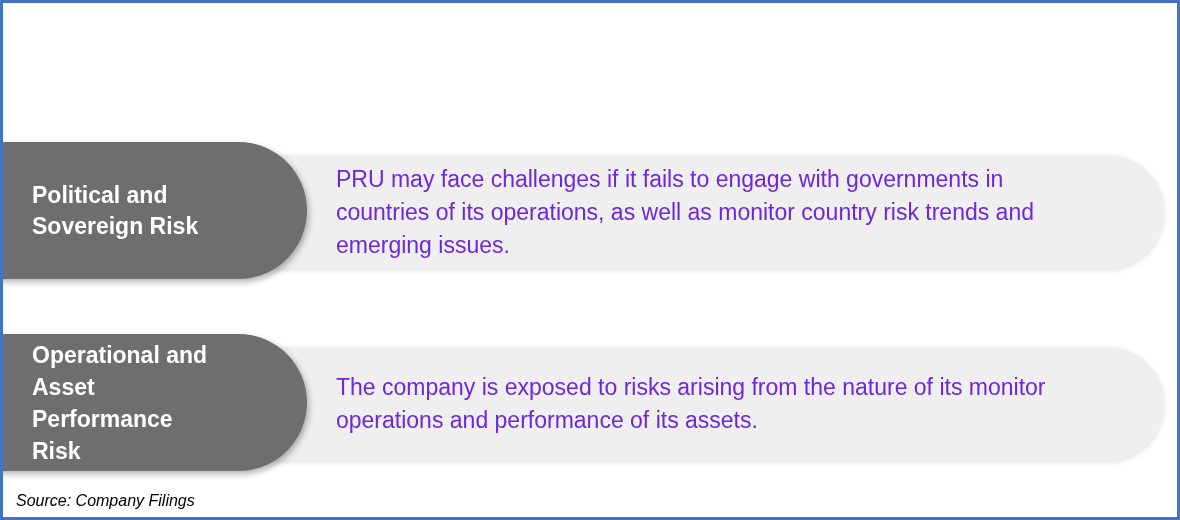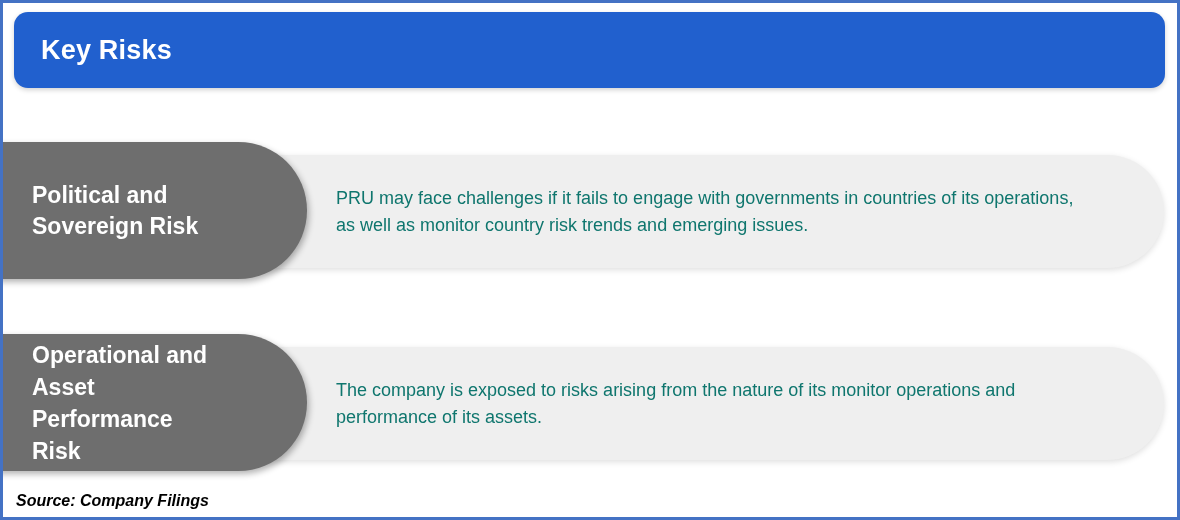--- a/index.html
+++ b/index.html
@@ -65,23 +65,23 @@
     background: #efefef;
     border-radius: 0 57px 57px 0;
     box-shadow: 0 2px 6px rgba(0,0,0,0.13);
   }
   .content-text {
     position: absolute;
     left: 233px;
     right: 78px;
     top: 50%;
     transform: translateY(-50%);
-    font-size: 18px;
-    line-height: 27px;
-    color: #0f766e;
+    font-size: 23px;
+    line-height: 33px;
+    color: #6d28d9;
   }
 
   
   .label-pill {
     position: absolute;
     left: -8px;
     top: 6px;
     width: 312px;
     height: 137px;
     background: #6e6e6e;
@@ -102,33 +102,30 @@
   .risk-row.row-1 .label-text {
     line-height: 32px;
   }
 
   
   #source-note {
     position: absolute;
     left: 13px;
     bottom: 7px;
     font-size: 16px;
-    font-weight: bold;
+    font-weight: normal;
     font-style: italic;
     color: #000000;
   }
 </style>
 </head>
 <body>
 
 <div id="slide">
 
-  <div id="header-bar">
-    <div id="header-title">Key Risks</div>
-  </div>
 
   <div class="risk-row row-0">
     <div class="content-pill">
       <div class="content-text">PRU may face challenges if it fails to engage with governments in countries of its operations, as well as monitor country risk trends and emerging issues.</div>
     </div>
     <div class="label-pill">
       <div class="label-text">Political and
 Sovereign Risk</div>
     </div>
   </div>

